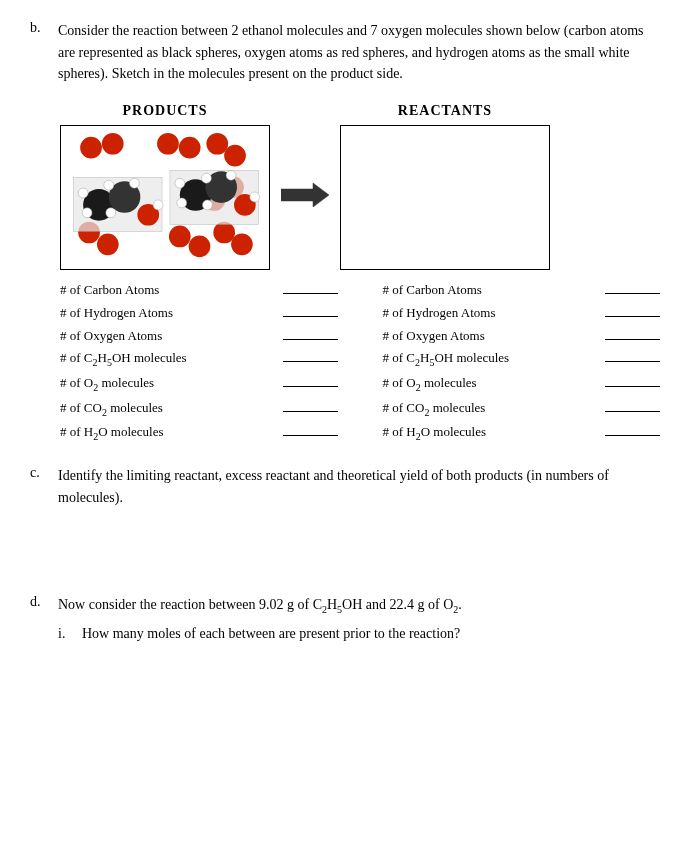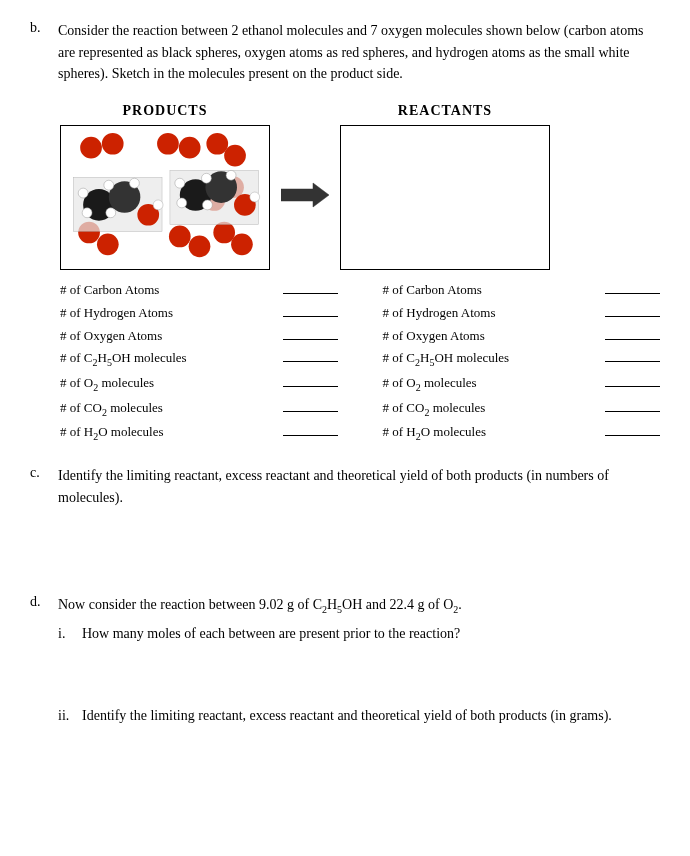--- a/index.html
+++ b/index.html
@@ -291,20 +291,13 @@
   </div>
 
   <div class="sub-part">
     <div class="indent-wrap">
       <span class="sub-label">i.</span>
       <span>How many moles of each between are present prior to the reaction?</span>
     </div>
     <div class="spacer"></div>
   </div>
 
-  <div class="sub-part">
-    <div class="indent-wrap">
-      <span class="sub-label">ii.</span>
-      <span>Identify the limiting reactant, excess reactant and theoretical yield of both products (in grams).</span>
-    </div>
-    <div class="spacer-sm"></div>
-  </div>
 </div>
 
 </body></html>

